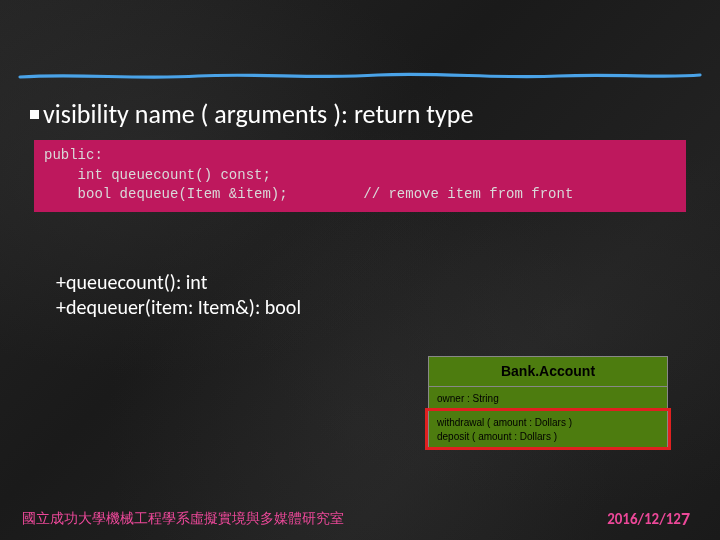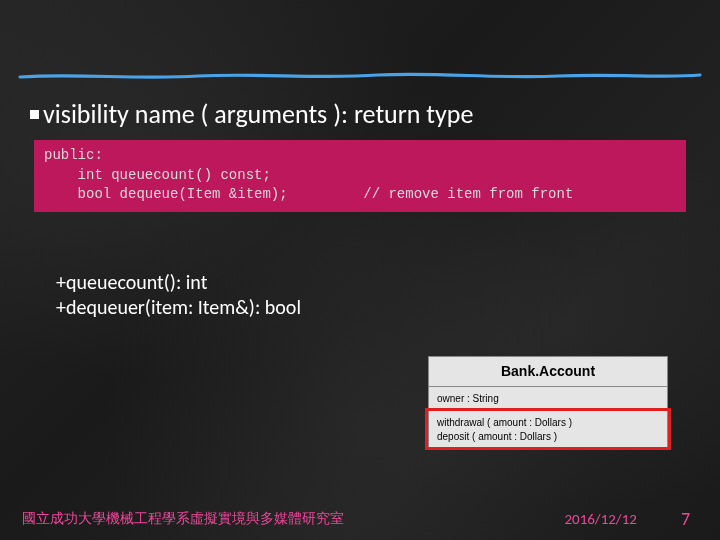--- a/index.html
+++ b/index.html
@@ -70,21 +70,21 @@
     color: #fff;
     line-height: 1.25;
     margin-top: 32px;
   }
   .uml-table {
     position: absolute;
     left: 428px;
     top: 356px;
     width: 240px;
     border: 1px solid #888;
-    background: #e5e5e5;
+    background: #4d7c0f;
     color: #000;
     font-family: Arial, sans-serif;
   }
   .uml-table .cell {
     border-bottom: 1px solid #888;
     padding: 5px 8px;
     font-size: 10px;
     line-height: 1.35;
   }
   .uml-table .cell:last-child { border-bottom: none; }
@@ -109,21 +109,21 @@
     bottom: 10px;
     width: 100%;
     display: flex;
     justify-content: space-between;
     align-items: center;
     padding: 0 30px 0 22px;
     font-size: 15px;
     color: #ec4899;
   }
   .footer-left { font-size: 14px; }
-  .footer-right { display: flex; gap: 44px; align-items: center; }
+  .footer-right { display: flex; align-items: center; font-weight: bold; }
   .page-num { font-size: 18px; }
 </style>
 </head>
 <body>
 
 <div class="slide">
 
 
   <div class="title-underline">
     <svg viewBox="0 0 684 10" preserveAspectRatio="none">

